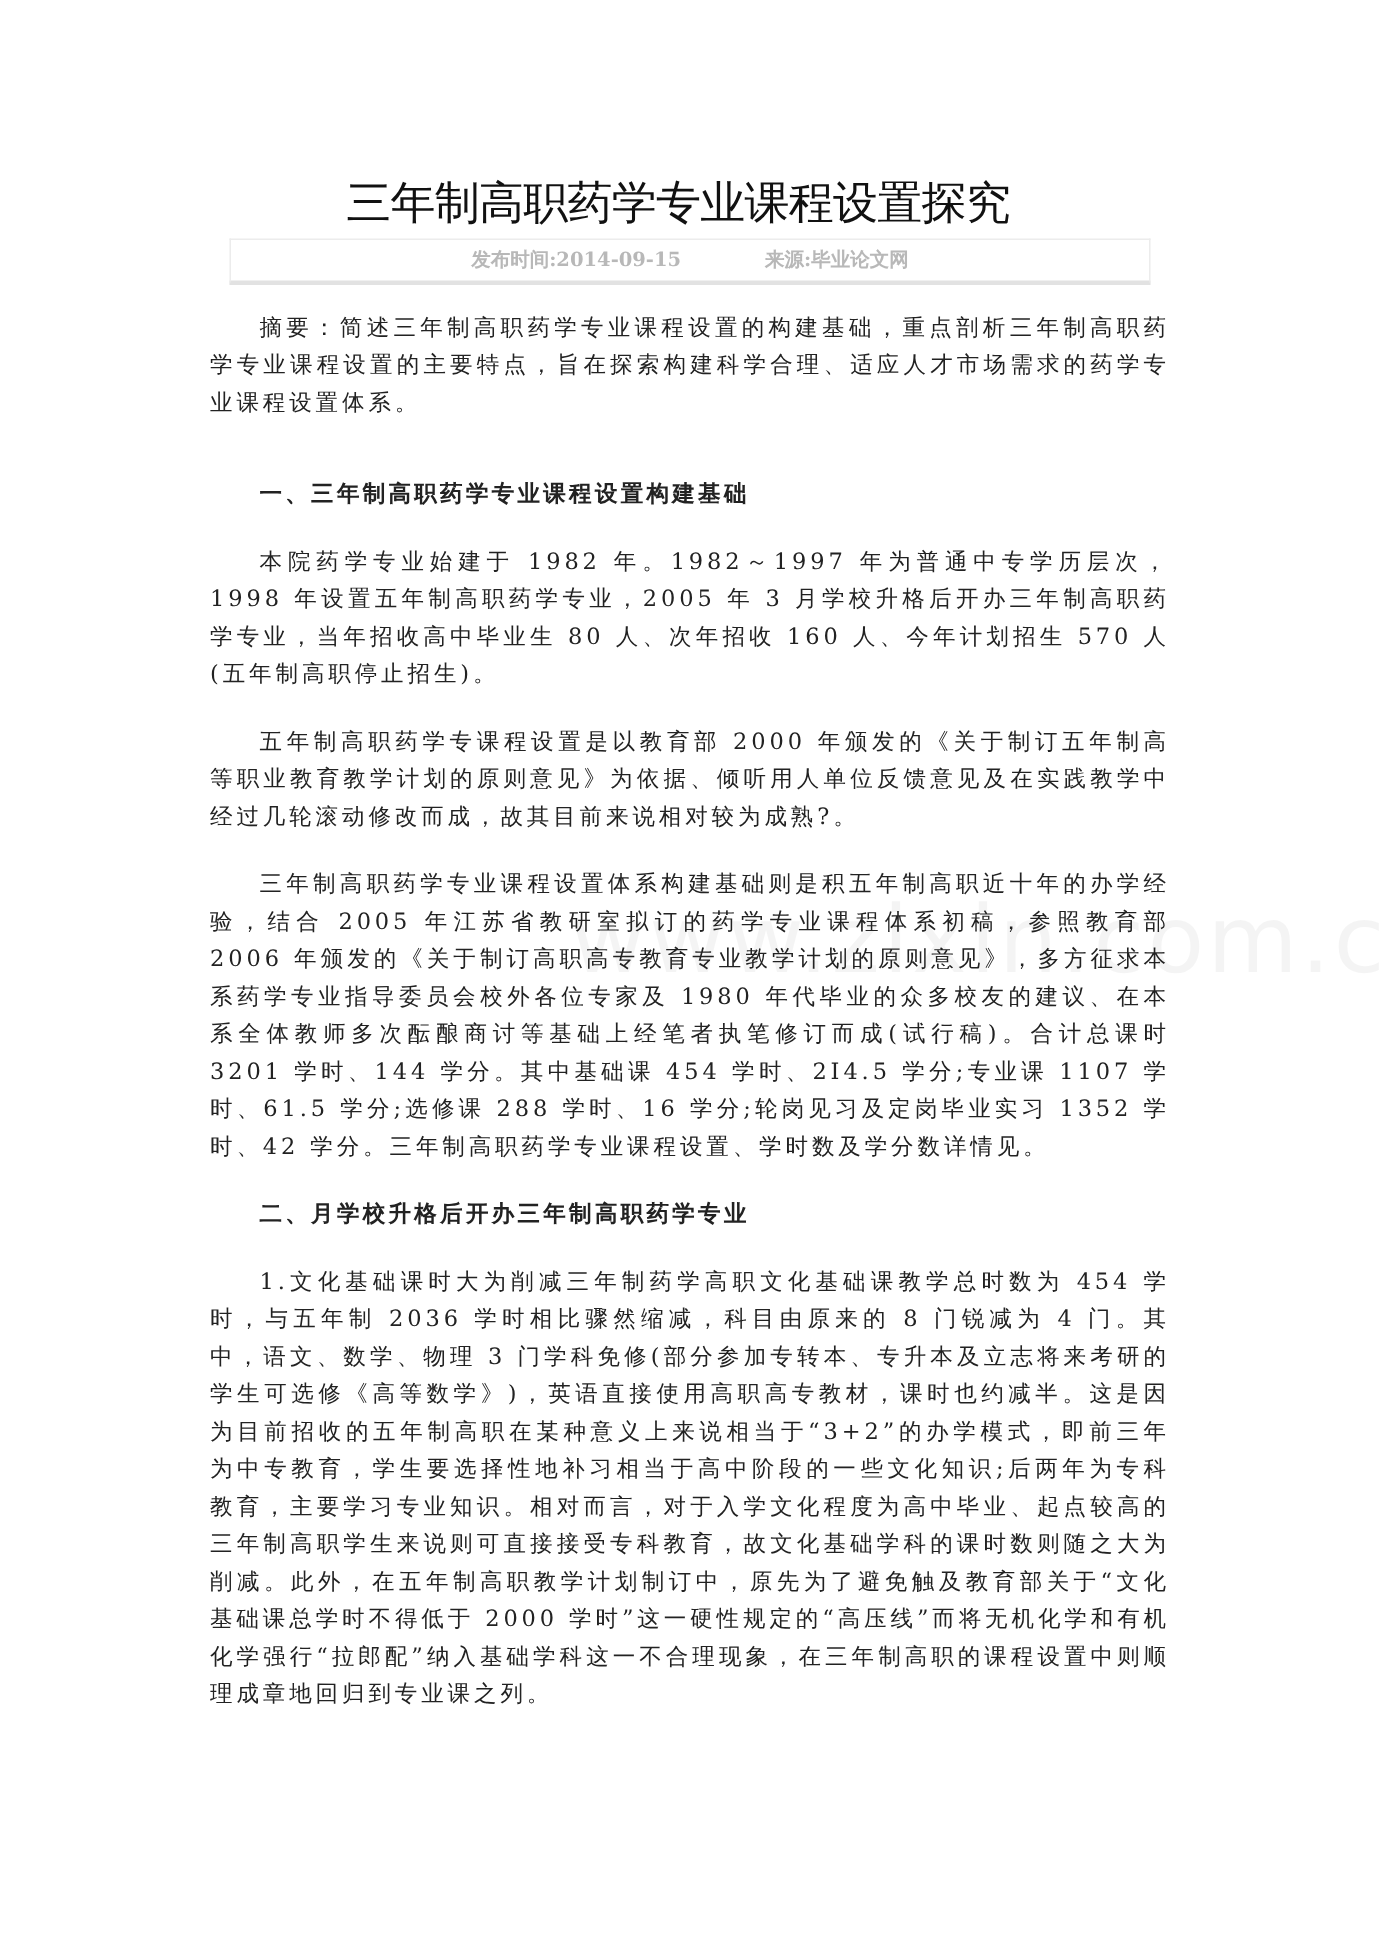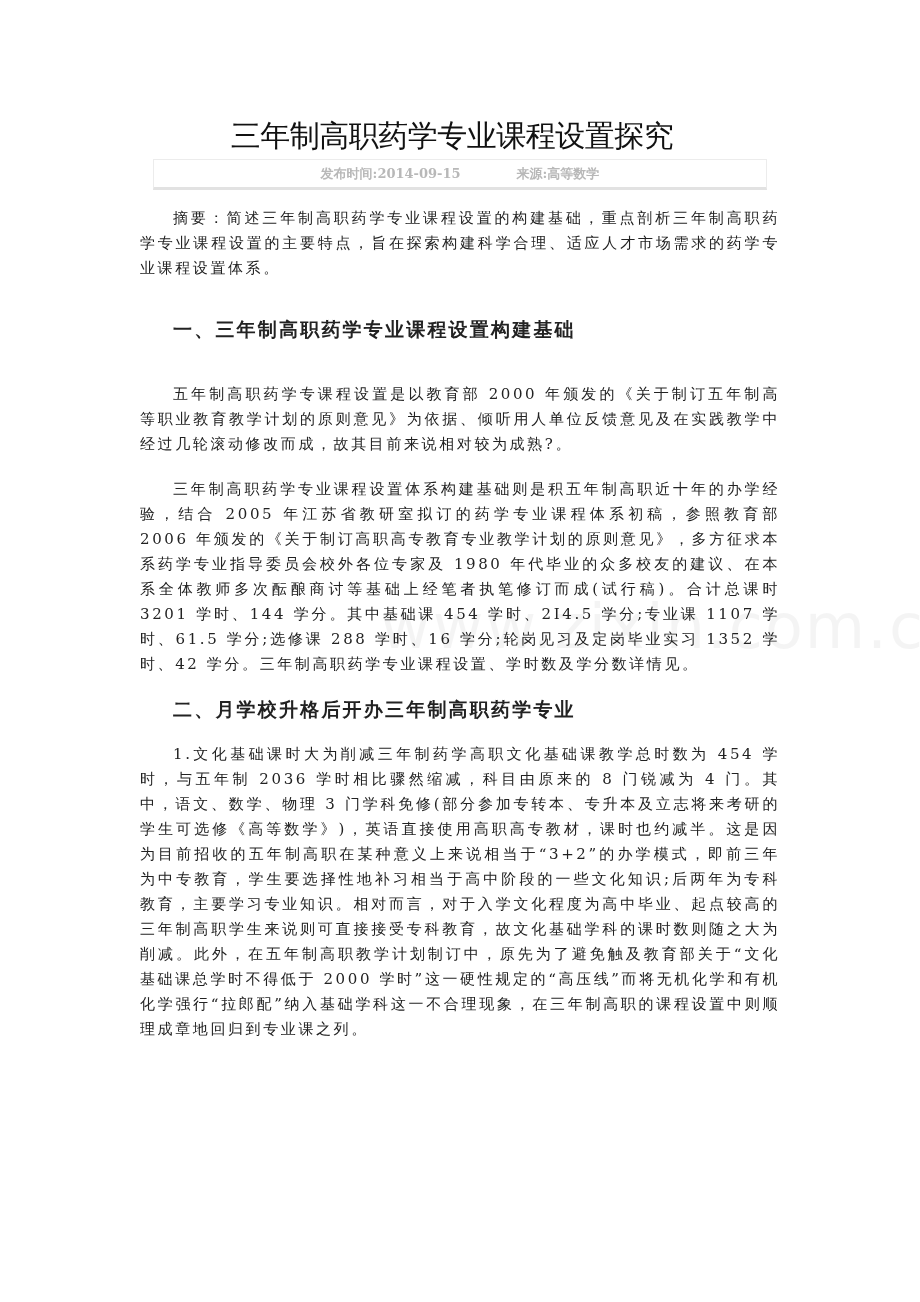--- a/index.html
+++ b/index.html
@@ -9,44 +9,45 @@
          font-family:"DejaVu Sans","Liberation Sans",sans-serif; font-size:30px; line-height:40px;
          color:#111; letter-spacing:-0.5px; }
   .meta-box { position:absolute; left:153px; top:159px; width:612px; height:27px;
          border:1px solid #ececec; border-bottom:3px solid #e2e2e2; background:#fff;
          text-align:center; font-size:13px; line-height:27px; color:#b8b8b8; }
   .meta-box span { display:inline-block;font-weight:bold; }
   .meta-box .gap { width:56px; }
   .content { position:absolute; left:140px; top:206px; width:640px; }
   .para { margin:0; font-size:15px; line-height:25px; letter-spacing:2.6px;
           text-indent:33px; text-align:justify; }
-  .heading { margin:0; font-size:19px; line-height:25px; letter-spacing:2.2px;
+  .heading { margin:0; font-size:15px; line-height:25px; letter-spacing:2.2px;
           font-weight:bold; font-family:Liberation Sans, sans-serif; text-indent:33px; }
   .gap-s { height:16px; }
   .gap-m { height:20px; }
   .watermark { position:absolute; left:380px; top:590px; font-family:"DejaVu Sans","Liberation Sans",sans-serif;
           font-size:62px; color:rgba(0,0,0,0.045); letter-spacing:2px; pointer-events:none; }
 </style>
 </head>
 <body>
 
 <div class="watermark">www.zixin.com.cn</div>
 
 <h1 class="page-title" style="margin:0;font-weight:normal;">三年制高职药学专业课程设置探究</h1>
 
 <div class="meta-box">
-  <span>发布时间:2014-09-15</span><span class="gap"></span><span>来源:高等数学</span>
+  <span>发布时间:2014-09-15</span><span class="gap"></span><span>来源:毕业论文网</span>
 </div>
 
 <div class="content">
   <p class="para">摘要：简述三年制高职药学专业课程设置的构建基础，重点剖析三年制高职药学专业课程设置的主要特点，旨在探索构建科学合理、适应人才市场需求的药学专业课程设置体系。</p>
   <div class="gap-m"></div>
   <div class="gap-s"></div>
   <h2 class="heading">一、三年制高职药学专业课程设置构建基础</h2>
   <div class="gap-m"></div>
+  <p class="para">本院药学专业始建于 1982 年。1982～1997 年为普通中专学历层次，1998 年设置五年制高职药学专业，2005 年 3 月学校升格后开办三年制高职药学专业，当年招收高中毕业生 80 人、次年招收 160 人、今年计划招生 570 人(五年制高职停止招生)。</p>
   <div class="gap-m"></div>
   <p class="para">五年制高职药学专课程设置是以教育部 2000 年颁发的《关于制订五年制高等职业教育教学计划的原则意见》为依据、倾听用人单位反馈意见及在实践教学中经过几轮滚动修改而成，故其目前来说相对较为成熟?。</p>
   <div class="gap-m"></div>
   <p class="para">三年制高职药学专业课程设置体系构建基础则是积五年制高职近十年的办学经验，结合 2005 年江苏省教研室拟订的药学专业课程体系初稿，参照教育部 2006 年颁发的《关于制订高职高专教育专业教学计划的原则意见》，多方征求本系药学专业指导委员会校外各位专家及 1980 年代毕业的众多校友的建议、在本系全体教师多次酝酿商讨等基础上经笔者执笔修订而成(试行稿)。合计总课时 3201 学时、144 学分。其中基础课 454 学时、2I4.5 学分;专业课 1107 学时、61.5 学分;选修课 288 学时、16 学分;轮岗见习及定岗毕业实习 1352 学时、42 学分。三年制高职药学专业课程设置、学时数及学分数详情见。</p>
   <div class="gap-m"></div>
   <h2 class="heading">二、月学校升格后开办三年制高职药学专业</h2>
   <div class="gap-m"></div>
   <p class="para">1.文化基础课时大为削减三年制药学高职文化基础课教学总时数为 454 学时，与五年制 2036 学时相比骤然缩减，科目由原来的 8 门锐减为 4 门。其中，语文、数学、物理 3 门学科免修(部分参加专转本、专升本及立志将来考研的学生可选修《高等数学》)，英语直接使用高职高专教材，课时也约减半。这是因为目前招收的五年制高职在某种意义上来说相当于“3+2”的办学模式，即前三年为中专教育，学生要选择性地补习相当于高中阶段的一些文化知识;后两年为专科教育，主要学习专业知识。相对而言，对于入学文化程度为高中毕业、起点较高的三年制高职学生来说则可直接接受专科教育，故文化基础学科的课时数则随之大为削减。此外，在五年制高职教学计划制订中，原先为了避免触及教育部关于“文化基础课总学时不得低于 2000 学时”这一硬性规定的“高压线”而将无机化学和有机化学强行“拉郎配”纳入基础学科这一不合理现象，在三年制高职的课程设置中则顺理成章地回归到专业课之列。</p>
 </div>
 

